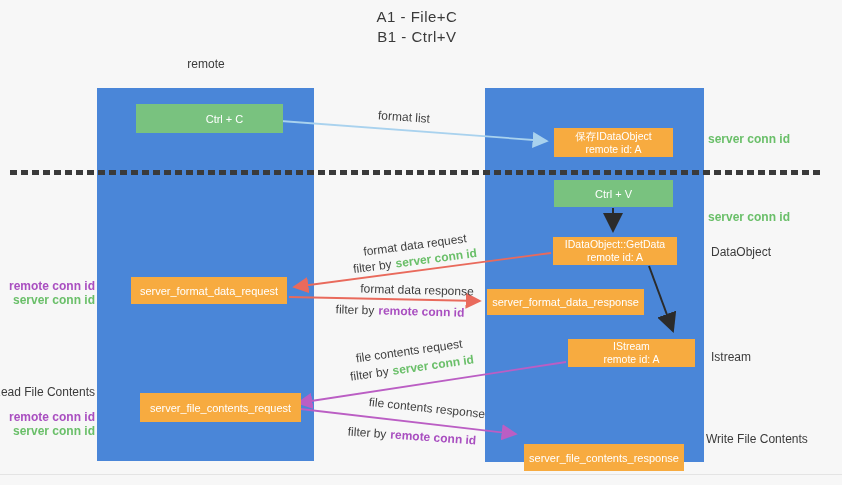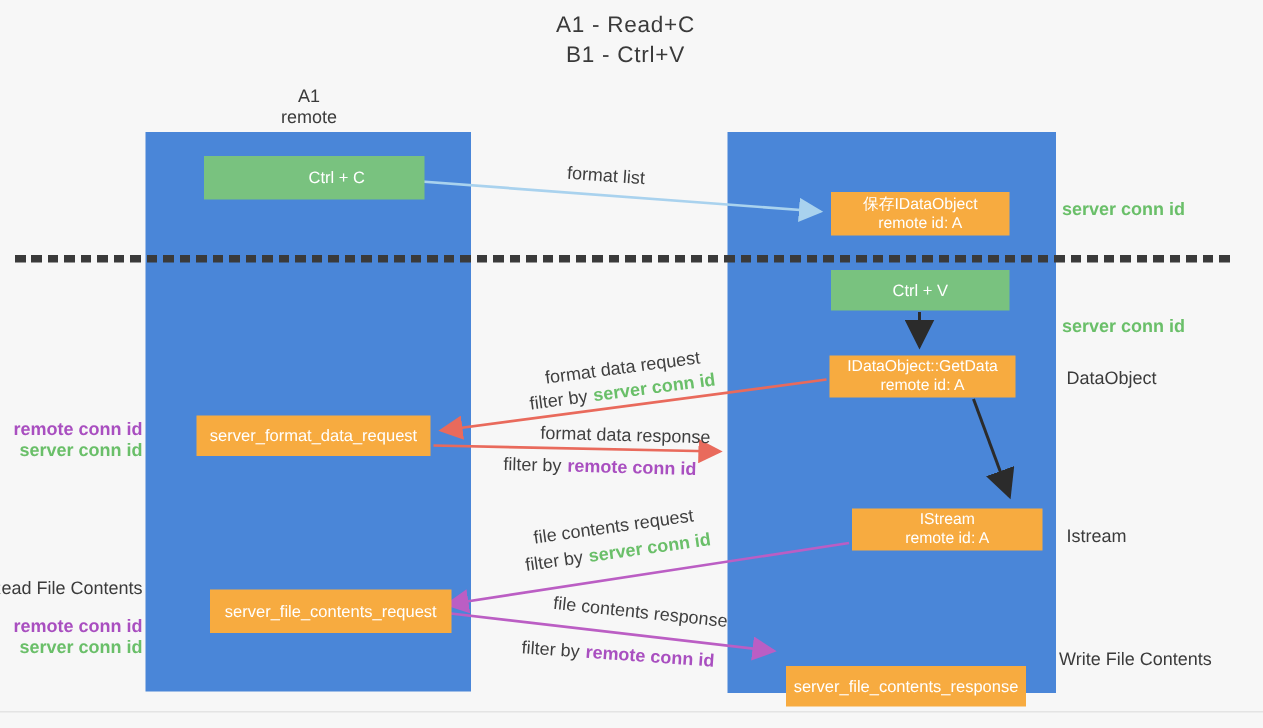--- a/index.html
+++ b/index.html
@@ -26,26 +26,25 @@
   .filter-label .fb{margin-right:4px;}
   .divider{left:0;top:474px;width:842px;height:1px;background:#e4e4e4;}
   svg.overlay{position:absolute;left:0;top:0;width:842px;height:485px;pointer-events:none;}
 </style>
 </head>
 <body>
 
 <div class="canvas">
 
   <div class="abs title">
-    <div>A1 - Read+C</div>
+    <div>A1 - File+C</div>
     <div>B1 - Ctrl+V</div>
   </div>
 
   <div class="abs lane-header" style="left:136px;top:57px;">
-    <div>A1</div>
     <div>remote</div>
   </div>
 
   <div class="abs lane" style="left:97px;top:88px;width:217px;height:373px;"></div>
   <div class="abs lane" style="left:485px;top:88px;width:219px;height:374px;"></div>
 
   <div class="abs dotted"></div>
 
   <svg class="overlay" viewBox="0 0 842 485">
     <defs>
@@ -86,20 +85,23 @@
 
   <div class="abs node orange" style="left:553px;top:237px;width:124px;height:28px;">
     <div class="l1">IDataObject::GetData</div>
     <div class="l2">remote id: A</div>
   </div>
 
   <div class="abs node orange" style="left:131px;top:277px;width:156px;height:27px;">
     <div class="single">server_format_data_request</div>
   </div>
 
+  <div class="abs node orange" style="left:487px;top:289px;width:157px;height:26px;">
+    <div class="single">server_format_data_response</div>
+  </div>
 
   <div class="abs node orange" style="left:568px;top:339px;width:127px;height:28px;">
     <div class="l1">IStream</div>
     <div class="l2">remote id: A</div>
   </div>
 
   <div class="abs node orange" style="left:140px;top:393px;width:161px;height:29px;">
     <div class="single">server_file_contents_request</div>
   </div>
 

